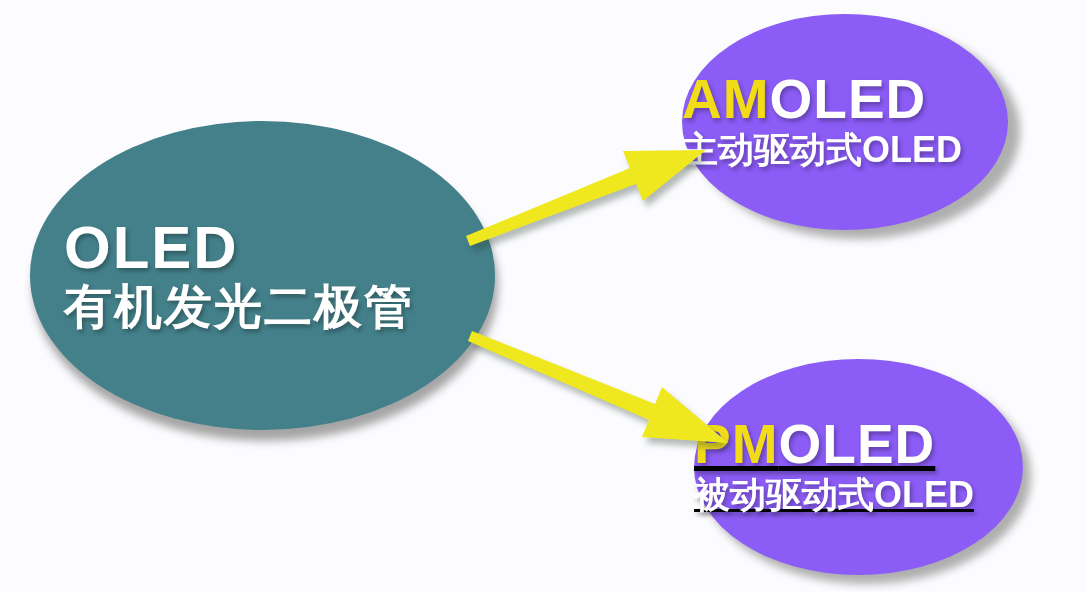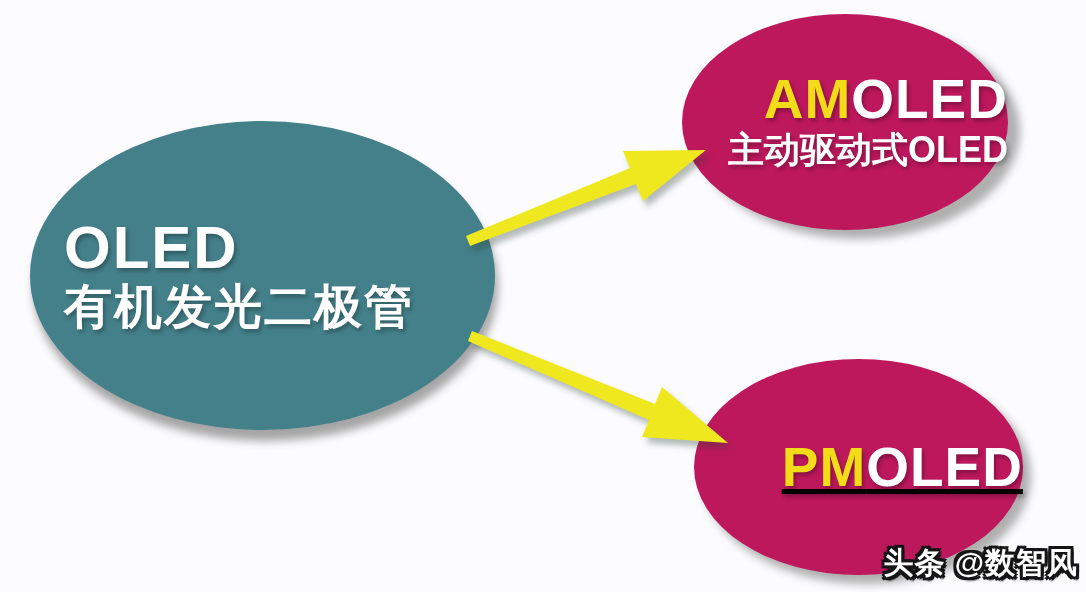--- a/index.html
+++ b/index.html
@@ -16,22 +16,22 @@
     display:flex;flex-direction:column;justify-content:center;
     box-sizing:border-box;
   }
   .ellipse-root{
     left:30px;top:121px;width:465px;height:309px;
     background:#44808a;
     box-shadow:3px 11px 9px rgba(60,60,60,.45);
     align-items:flex-start;padding-left:34px;
   }
   .ellipse-branch{
-    background:#be185d;
-    align-items:flex-end;text-align:center;
+    background:#8b5cf6;
+    align-items:flex-start;text-align:center;
   }
   .ellipse-amoled{
     left:682px;top:14px;width:326px;height:216px;
     box-shadow:12px 9px 9px rgba(60,60,60,.4);
   }
   .ellipse-pmoled{
     left:694px;top:359px;width:329px;height:216px;
     box-shadow:8px 9px 9px rgba(60,60,60,.4);
     text-decoration:underline;
   }
@@ -90,22 +90,22 @@
     <div class="root-subtitle">有机发光二极管</div>
   </div>
 
   <div class="ellipse ellipse-branch ellipse-amoled">
     <div class="branch-title"><span class="prefix">AM</span><span class="suffix">OLED</span></div>
     <div class="branch-subtitle">主动驱动式OLED</div>
   </div>
 
   <div class="ellipse ellipse-branch ellipse-pmoled">
     <div class="branch-title"><span class="prefix">PM</span><span class="suffix">OLED</span></div>
+    <div class="branch-subtitle">被动驱动式OLED</div>
   </div>
 
   <svg class="arrows" viewBox="0 0 1086 592">
     <polygon points="466,236 630,168 623,151 706,150 643,201 636,184 470,246" fill="#f0e81e"></polygon>
     <polygon points="472,331 655,404 662,387 728,443 642,437 649,420 468,341" fill="#f0e81e"></polygon>
   </svg>
 
-  <div class="watermark">头条 @数智风</div>
 
 </div>
 
 </body></html>

